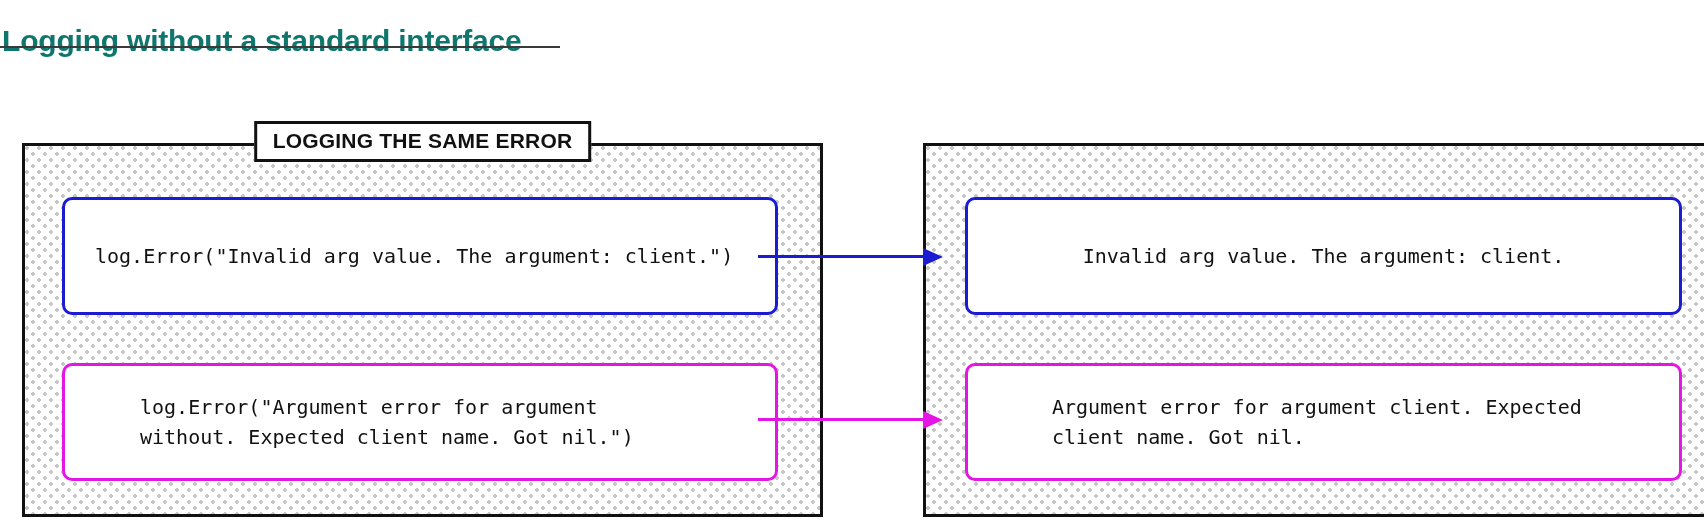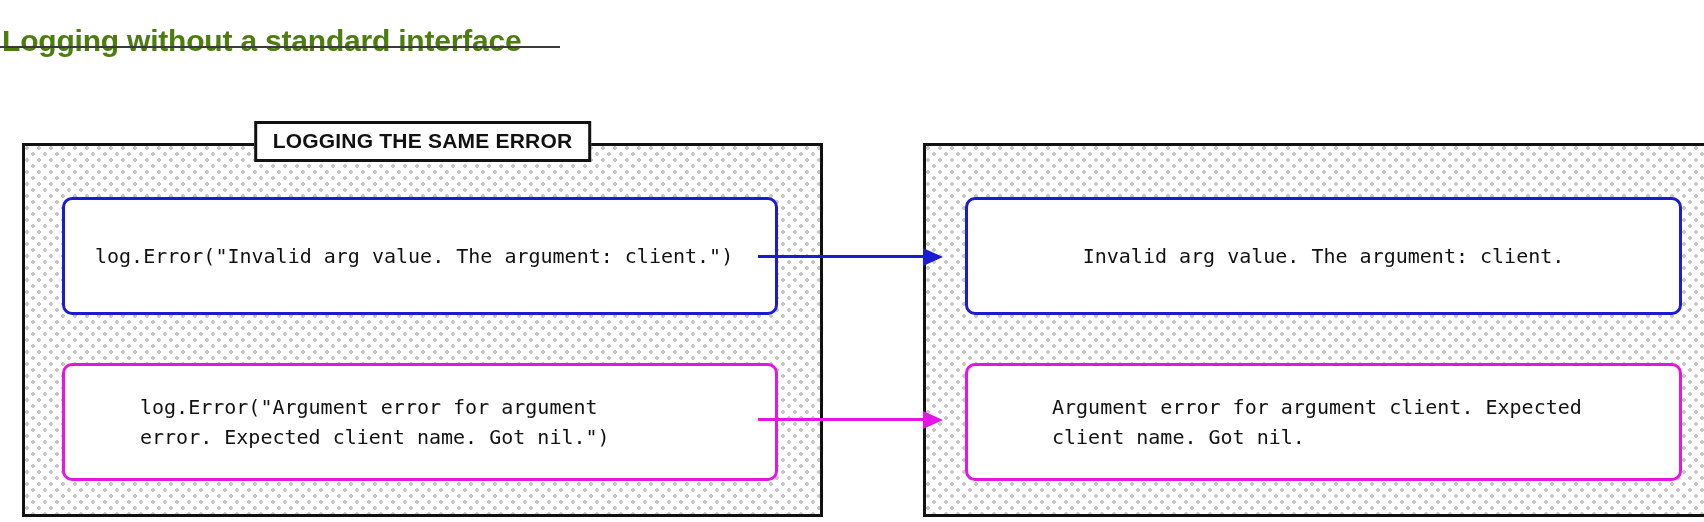--- a/index.html
+++ b/index.html
@@ -17,21 +17,21 @@
   }
 
   
   .page-title {
     position: absolute;
     left: 2px;
     top: 4px;
     font-size: 30px;
     font-weight: 700;
     letter-spacing: -0.2px;
-    color: #4d7c0f;
+    color: #0f766e;
   }
   .title-underline {
     position: absolute;
     left: 0;
     top: 46px;
     width: 560px;
     height: 2px;
     background: #3a3a3a;
   }
 
@@ -131,21 +131,21 @@
 
   <div class="panel left">
     <div class="panel-label">LOGGING THE SAME ERROR</div>
 
     <div class="msg-box blue row-1 align-left-sm">
       <div class="code-line">log.Error("Invalid arg value. The argument: client.")</div>
     </div>
 
     <div class="msg-box magenta row-2 align-left-md">
       <div class="code-line">log.Error("Argument error for argument</div>
-      <div class="code-line">error. Expected client name. Got nil.")</div>
+      <div class="code-line">without. Expected client name. Got nil.")</div>
     </div>
   </div>
 
   <div class="panel right">
 
     <div class="msg-box blue row-1 align-center">
       <div class="code-line">Invalid arg value. The argument: client.</div>
     </div>
 
     <div class="msg-box magenta row-2 align-left-lg">

